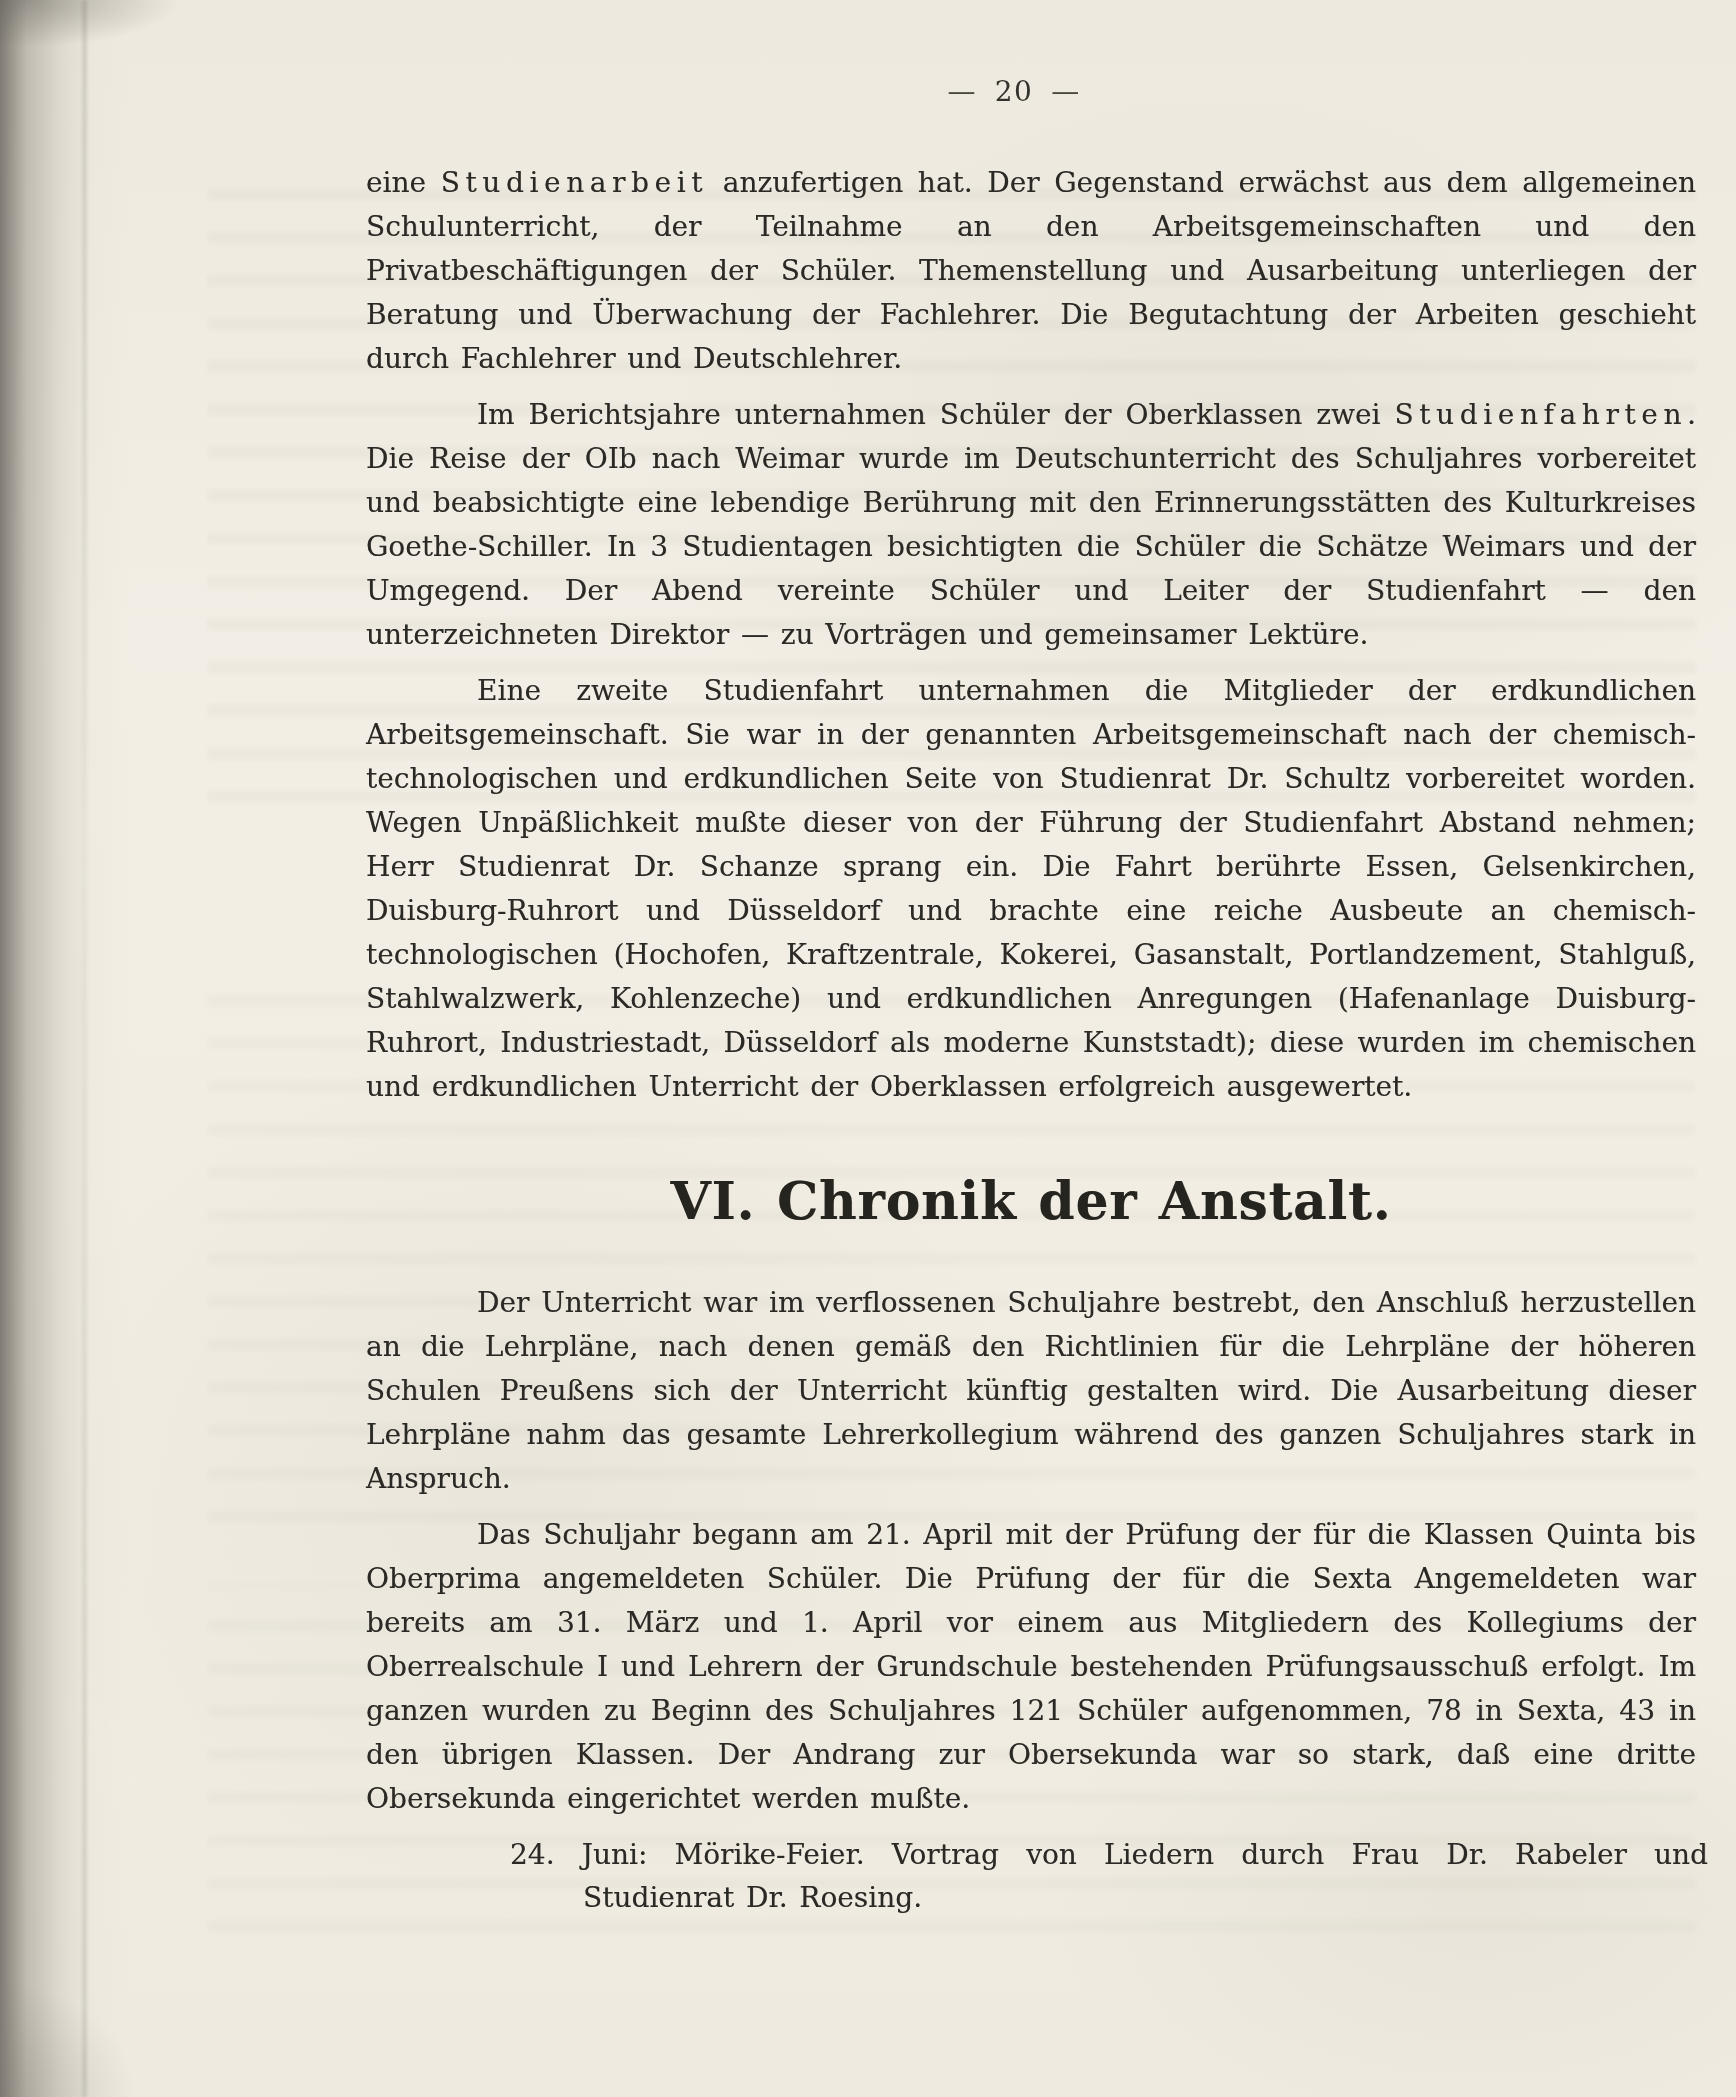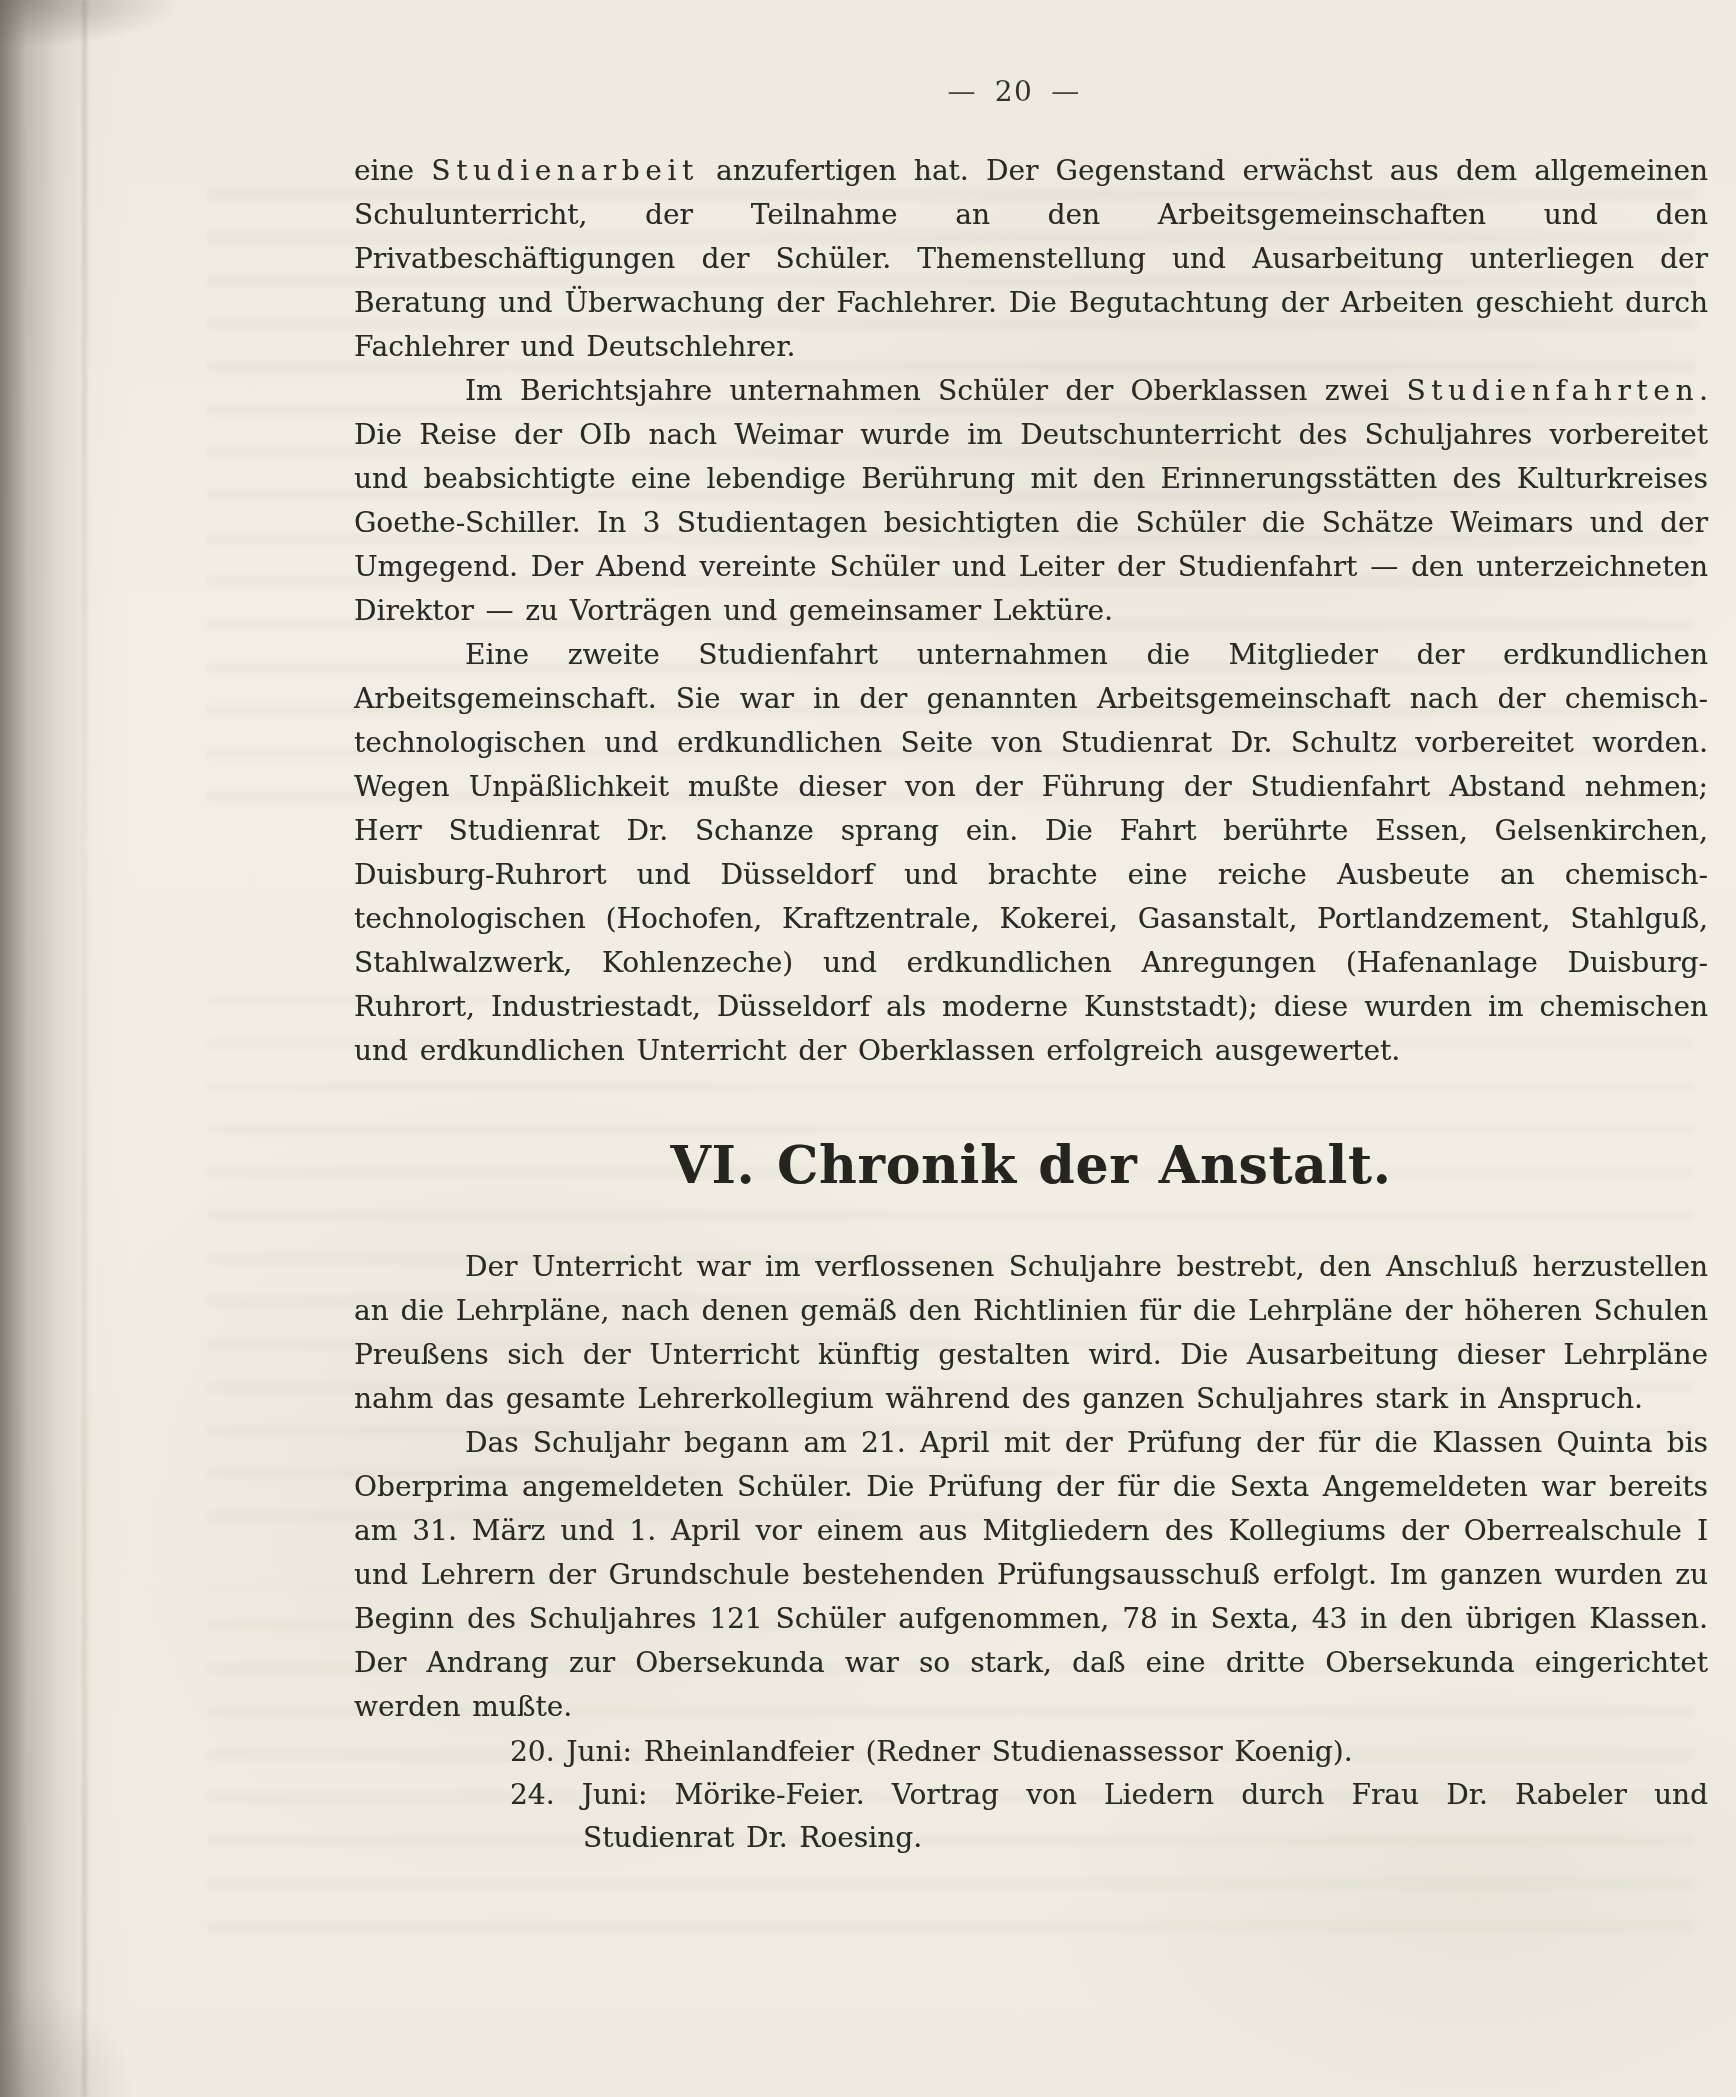--- a/index.html
+++ b/index.html
@@ -60,21 +60,21 @@
   }
   .page-header .dash { padding: 0 18px; color: #4a473f; }
 
   .content {
     position: absolute; top: 149px; left: 354px; width: 1354px;
     font-size: 28px; line-height: 44px;
     text-align: justify;
     word-spacing: 0.10em;
     text-shadow: 0.3px 0.3px 0.6px rgba(40,38,34,0.35);
   }
-  .content p { margin: 0; }
+  .content p { margin: 12px; }
   p.para { text-indent: 111px; }
   p.para.no-indent { text-indent: 0; }
   .spaced { letter-spacing: 0.20em; }
 
   h1.heading {
     margin: 70px 0 58px 0;
     text-align: center; text-indent: 0;
     font-size: 52px; font-weight: bold;
     letter-spacing: 0.7px;
     color: #26241f;
@@ -114,20 +114,19 @@
     <p class="para"><span>Im Berichtsjahre unternahmen Schüler der Oberklassen zwei </span><span class="spaced">Studienfahrten</span><span>. Die Reise der OIb nach Weimar wurde im Deutschunterricht des Schuljahres vorbereitet und beabsichtigte eine lebendige Berührung mit den Erinnerungsstätten des Kulturkreises Goethe-Schiller. In 3 Studientagen besichtigten die Schüler die Schätze Weimars und der Umgegend. Der Abend vereinte Schüler und Leiter der Studienfahrt — den unterzeichneten Direktor — zu Vorträgen und gemeinsamer Lektüre.</span></p>
 
     <p class="para">Eine zweite Studienfahrt unternahmen die Mitglieder der erdkundlichen Arbeitsgemeinschaft. Sie war in der genannten Arbeitsgemeinschaft nach der chemisch-technologischen und erdkundlichen Seite von Studienrat Dr. Schultz vorbereitet worden. Wegen Unpäßlichkeit mußte dieser von der Führung der Studienfahrt Abstand nehmen; Herr Studienrat Dr. Schanze sprang ein. Die Fahrt berührte Essen, Gelsenkirchen, Duisburg-Ruhrort und Düsseldorf und brachte eine reiche Ausbeute an chemisch-technologischen (Hochofen, Kraftzentrale, Kokerei, Gasanstalt, Portlandzement, Stahlguß, Stahlwalzwerk, Kohlenzeche) und erdkundlichen Anregungen (Hafenanlage Duisburg-Ruhrort, Industriestadt, Düsseldorf als moderne Kunststadt); diese wurden im chemischen und erdkundlichen Unterricht der Oberklassen erfolgreich ausgewertet.</p>
 
     <h1 class="heading">VI. Chronik der Anstalt.</h1>
 
     <p class="para">Der Unterricht war im verflossenen Schuljahre bestrebt, den Anschluß herzustellen an die Lehrpläne, nach denen gemäß den Richtlinien für die Lehrpläne der höheren Schulen Preußens sich der Unterricht künftig gestalten wird. Die Ausarbeitung dieser Lehrpläne nahm das gesamte Lehrerkollegium während des ganzen Schuljahres stark in Anspruch.</p>
     <p class="para">Das Schuljahr begann am 21. April mit der Prüfung der für die Klassen Quinta bis Oberprima angemeldeten Schüler. Die Prüfung der für die Sexta Angemeldeten war bereits am 31. März und 1. April vor einem aus Mitgliedern des Kollegiums der Oberrealschule I und Lehrern der Grundschule bestehenden Prüfungsausschuß erfolgt. Im ganzen wurden zu Beginn des Schuljahres 121 Schüler aufgenommen, 78 in Sexta, 43 in den übrigen Klassen. Der Andrang zur Obersekunda war so stark, daß eine dritte Obersekunda eingerichtet werden mußte.</p>
 
     <div class="events">
-      <p class="event"><span class="event-date">20. Juni:</span> <span class="event-text">Rheinlandfeier (Redner Studienassessor Koenig).</span></p>
       <p class="event"><span class="event-date">24. Juni:</span> <span class="event-text">Mörike-Feier. Vortrag von Liedern durch Frau Dr. Rabeler und Studienrat Dr. Roesing.</span></p>
 
     </div>
 
   </main>
 </div>
 
 
 </body></html>

